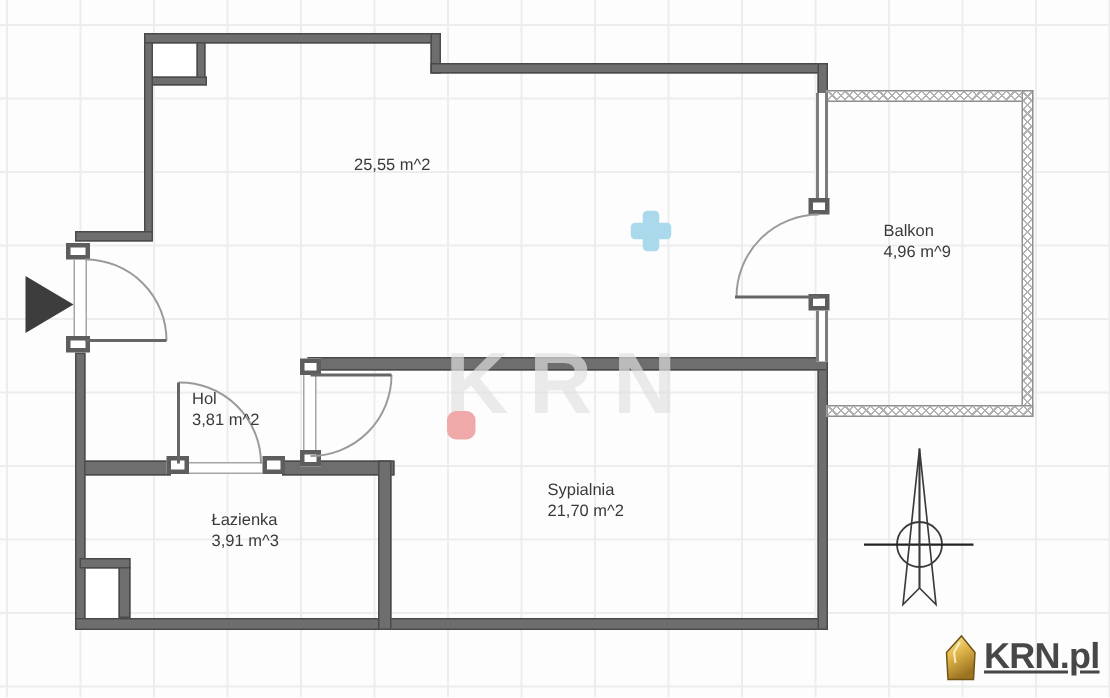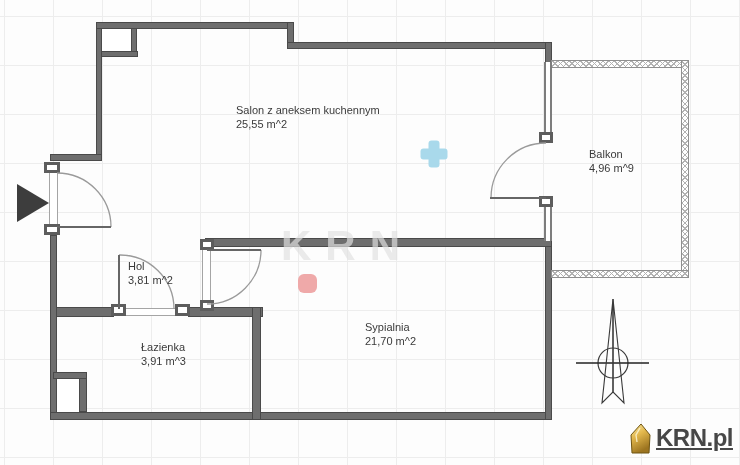--- a/index.html
+++ b/index.html
@@ -16,21 +16,21 @@
   .wall{position:absolute;background:#6e6e6e;border:1px solid #4a4a4a;box-sizing:border-box;z-index:2;}
   .whitebox{position:absolute;background:#fff;z-index:1;}
   .bwall{position:absolute;background-color:#fff;border:1px solid #8f8f8f;box-sizing:border-box;z-index:2;
     background-image:
       repeating-linear-gradient(45deg,#b2b2b2 0 1px,transparent 1px 4px),
       repeating-linear-gradient(-45deg,#b2b2b2 0 1px,transparent 1px 4px);}
   .window{position:absolute;background:#fff;border-left:2px solid #7d7d7d;border-right:2px solid #7d7d7d;box-sizing:border-box;z-index:2;}
   .opening-v{position:absolute;background:#fff;border-left:1px solid #a5a5a5;border-right:1px solid #a5a5a5;box-sizing:border-box;z-index:2;}
   .opening-h{position:absolute;background:#fff;border-top:1px solid #a5a5a5;border-bottom:1px solid #a5a5a5;box-sizing:border-box;z-index:2;}
   .jamb{position:absolute;background:#fff;border:3px solid #5d5d5d;box-sizing:border-box;z-index:3;}
-  .watermark{position:absolute;left:281px;top:222px;font-size:42px;font-weight:bold;letter-spacing:14px;
+  .watermark{position:absolute;left:297px;top:222px;font-size:58px;font-weight:bold;letter-spacing:14px;
     color:rgba(224,224,224,0.68);z-index:4;user-select:none;}
   #overlay{position:absolute;left:0;top:0;z-index:5;pointer-events:none;}
   .room-label{position:absolute;font-size:11px;line-height:13.5px;color:#3a3a3a;z-index:6;white-space:nowrap;}
   #logo{position:absolute;left:628px;top:422px;display:flex;align-items:flex-start;z-index:7;}
   #logo-text{font-size:24px;font-weight:bold;color:#474747;letter-spacing:-0.5px;line-height:32px;margin-left:2px;text-decoration:underline;}
 </style>
 </head>
 <body>
 
 <div id="canvas">
@@ -100,21 +100,20 @@
 
     <g>
       <circle cx="613" cy="363" r="15" fill="none" stroke="#3a3a3a" stroke-width="1.2"></circle>
       <line x1="576" y1="363" x2="649" y2="363" stroke="#222" stroke-width="1.5"></line>
       <path d="M613 299 L602 403 L613 392 Z" fill="none" stroke="#3a3a3a" stroke-width="1.1"></path>
       <path d="M613 299 L624 403 L613 392 Z" fill="none" stroke="#3a3a3a" stroke-width="1.1"></path>
     </g>
   </svg>
 
   <div class="room-label" style="left:236px;top:104px">
-    <div>Salon z aneksem kuchennym</div>
     <div>25,55 m^2</div>
   </div>
   <div class="room-label" style="left:589px;top:148px">
     <div>Balkon</div>
     <div>4,96 m^9</div>
   </div>
   <div class="room-label" style="left:128px;top:260px">
     <div>Hol</div>
     <div>3,81 m^2</div>
   </div>

